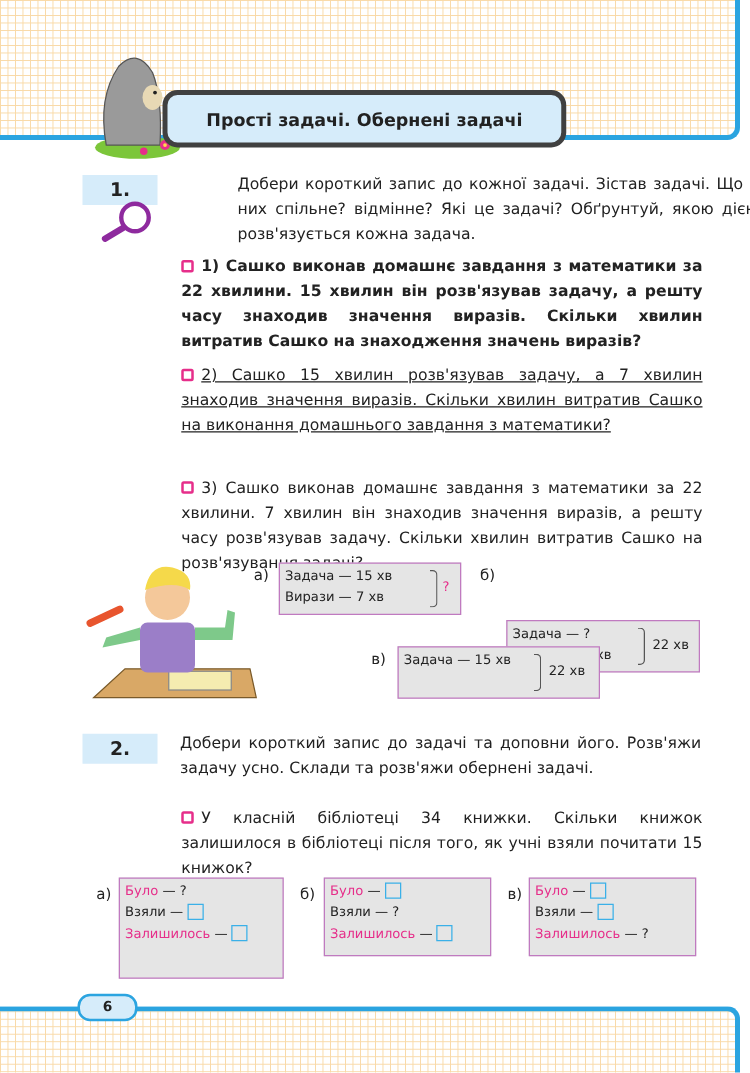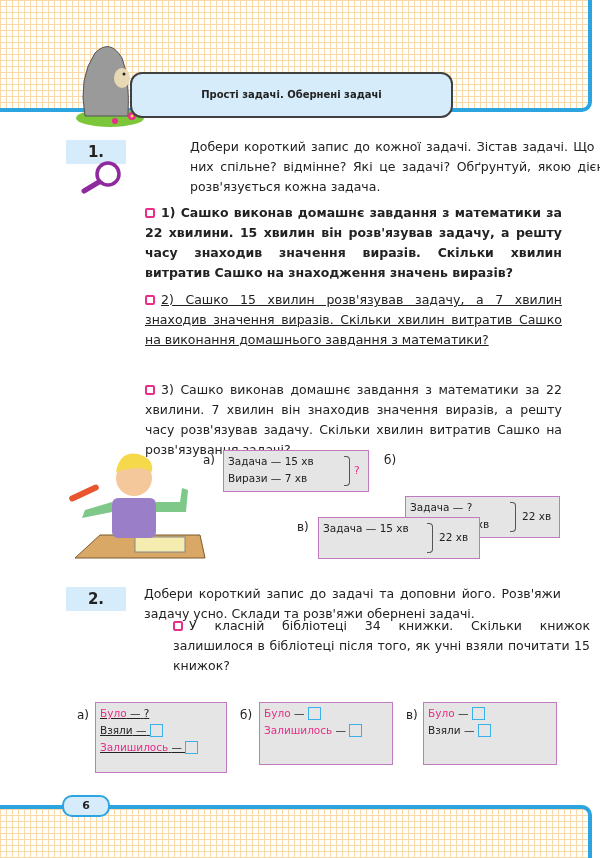--- a/index.html
+++ b/index.html
@@ -6,21 +6,21 @@
   body { width: 600px; height: 858px; background: #fff; font-family: "DejaVu Sans", sans-serif; color: #222; position: relative; overflow: hidden; }
   .grid-top { position: absolute; left: 0; top: 0; width: 592px; height: 112px;
     background-color: #fff;
     background-image: linear-gradient(#f9d9a6 1px, transparent 1px), linear-gradient(90deg, #f9d9a6 1px, transparent 1px);
     background-size: 6px 6px; border-right: 4px solid #2ba4e0; border-bottom: 4px solid #2ba4e0; border-bottom-right-radius: 10px; }
   .grid-bottom { position: absolute; left: 0; top: 805px; width: 592px; height: 60px;
     background-image: linear-gradient(#f9d9a6 1px, transparent 1px), linear-gradient(90deg, #f9d9a6 1px, transparent 1px);
     background-size: 6px 6px; border-right: 4px solid #2ba4e0; border-top: 4px solid #2ba4e0; border-top-right-radius: 10px; }
   .page-num { position: absolute; left: 62px; top: 795px; width: 48px; height: 22px; border: 2px solid #2ba4e0; border-radius: 10px; background: #d6ecfa; font-size: 11px; font-weight: bold; text-align: center; line-height: 18px; }
   .hedgehog { position: absolute; left: 70px; top: 38px; width: 75px; height: 90px; }
-  .title-box { position: absolute; left: 130px; top: 72px; width: 323px; height: 46px; background: #d6ecfa; border: 2px solid #404040; border-radius: 12px; text-align: center; line-height: 42px; font-weight: bold; font-size: 10px; }
+  .title-box { position: absolute; left: 130px; top: 72px; width: 323px; height: 46px; background: #d6ecfa; border: 4px solid #404040; border-radius: 12px; text-align: center; line-height: 42px; font-weight: bold; font-size: 14px; }
   .ex-num { position: absolute; left: 66px; width: 60px; height: 24px; background: #d6ecfa; font-weight: bold; font-size: 15px; text-align: center; line-height: 24px; }
   .text { position: absolute; font-size: 12.5px; line-height: 20px; text-align: justify; }
   .cb { display: inline-block; width: 10px; height: 10px; border: 2px solid #e62e8a; border-radius: 2px; margin-right: 6px; vertical-align: -1px; }
   .mag { position: absolute; left: 80px; top: 160px; width: 44px; height: 34px; }
   .rec { position: absolute; border: 1.5px solid #c07ac0; font-size: 10.5px; line-height: 17px; padding: 2px 4px; background: #e5e5e5; }
   .rec-label { position: absolute; font-size: 12px; }
   .brace { position: absolute; border: 1.5px solid #555; border-left: none; width: 6px; border-radius: 0 4px 4px 0; }
   .pink { color: #e62e8a; }
   .sq { display: inline-block; width: 13px; height: 13px; border: 1.5px solid #3ab0e8; vertical-align: -3px; }
   .boy { position: absolute; left: 60px; top: 440px; width: 150px; height: 125px; }
@@ -80,33 +80,35 @@
 </div>
 <div class="rec-label" style="left:297px; top:520px">в)</div>
 <div class="rec" style="left:318px; top:517px; width:162px; height:42px;">
   <div>Задача — 15 хв</div>
   <div class="brace" style="left:108px; top:5px; height:30px;"></div>
   <span style="position:absolute; left:120px; top:11px;">22 хв</span>
 </div>
 
 <div class="ex-num" style="top:587px">2.</div>
 <div class="text" style="left:144px; top:584px; width:417px;">Добери короткий запис до задачі та доповни його. Розв'яжи задачу усно. Склади та розв'яжи обернені задачі.</div>
-<div class="text" style="left:145px; top:616px; width:417px;margin-left:28px;"><span class="cb"></span><span>У класній бібліотеці 34 книжки. Скільки книжок залишилося в бібліотеці після того, як учні взяли почитати 15 книжок?</span></div>
+<div class="text" style="left:145px; top:644px; width:417px;"><span class="cb"></span><span>У класній бібліотеці 34 книжки. Скільки книжок залишилося в бібліотеці після того, як учні взяли почитати 15 книжок?</span></div>
 
 <div class="rec-label" style="left:77px; top:708px">а)</div>
-<div class="rec" style="left:95px; top:702px; width:132px; height:71px;text-decoration:underline;">
+<div class="rec" style="left:95px; top:702px; width:132px; height:81px;">
   <div><span class="pink">Було</span> <span>—</span> <span>?</span></div>
   <div><span>Взяли</span> <span>—</span> <span class="sq"></span></div>
   <div><span class="pink">Залишилось</span> <span>—</span> <span class="sq"></span></div>
 </div>
 <div class="rec-label" style="left:240px; top:708px">б)</div>
 <div class="rec" style="left:259px; top:702px; width:134px; height:63px;">
   <div><span class="pink">Було</span> <span>—</span> <span class="sq"></span></div>
+  <div><span>Взяли</span> <span>—</span> <span>?</span></div>
   <div><span class="pink">Залишилось</span> <span>—</span> <span class="sq"></span></div>
 </div>
 <div class="rec-label" style="left:406px; top:708px">в)</div>
 <div class="rec" style="left:423px; top:702px; width:134px; height:63px;">
   <div><span class="pink">Було</span> <span>—</span> <span class="sq"></span></div>
   <div><span>Взяли</span> <span>—</span> <span class="sq"></span></div>
+  <div><span class="pink">Залишилось</span> <span>—</span> <span>?</span></div>
 </div>
 
 <div class="grid-bottom"></div>
 <div class="page-num">6</div>
 
 </body></html>

